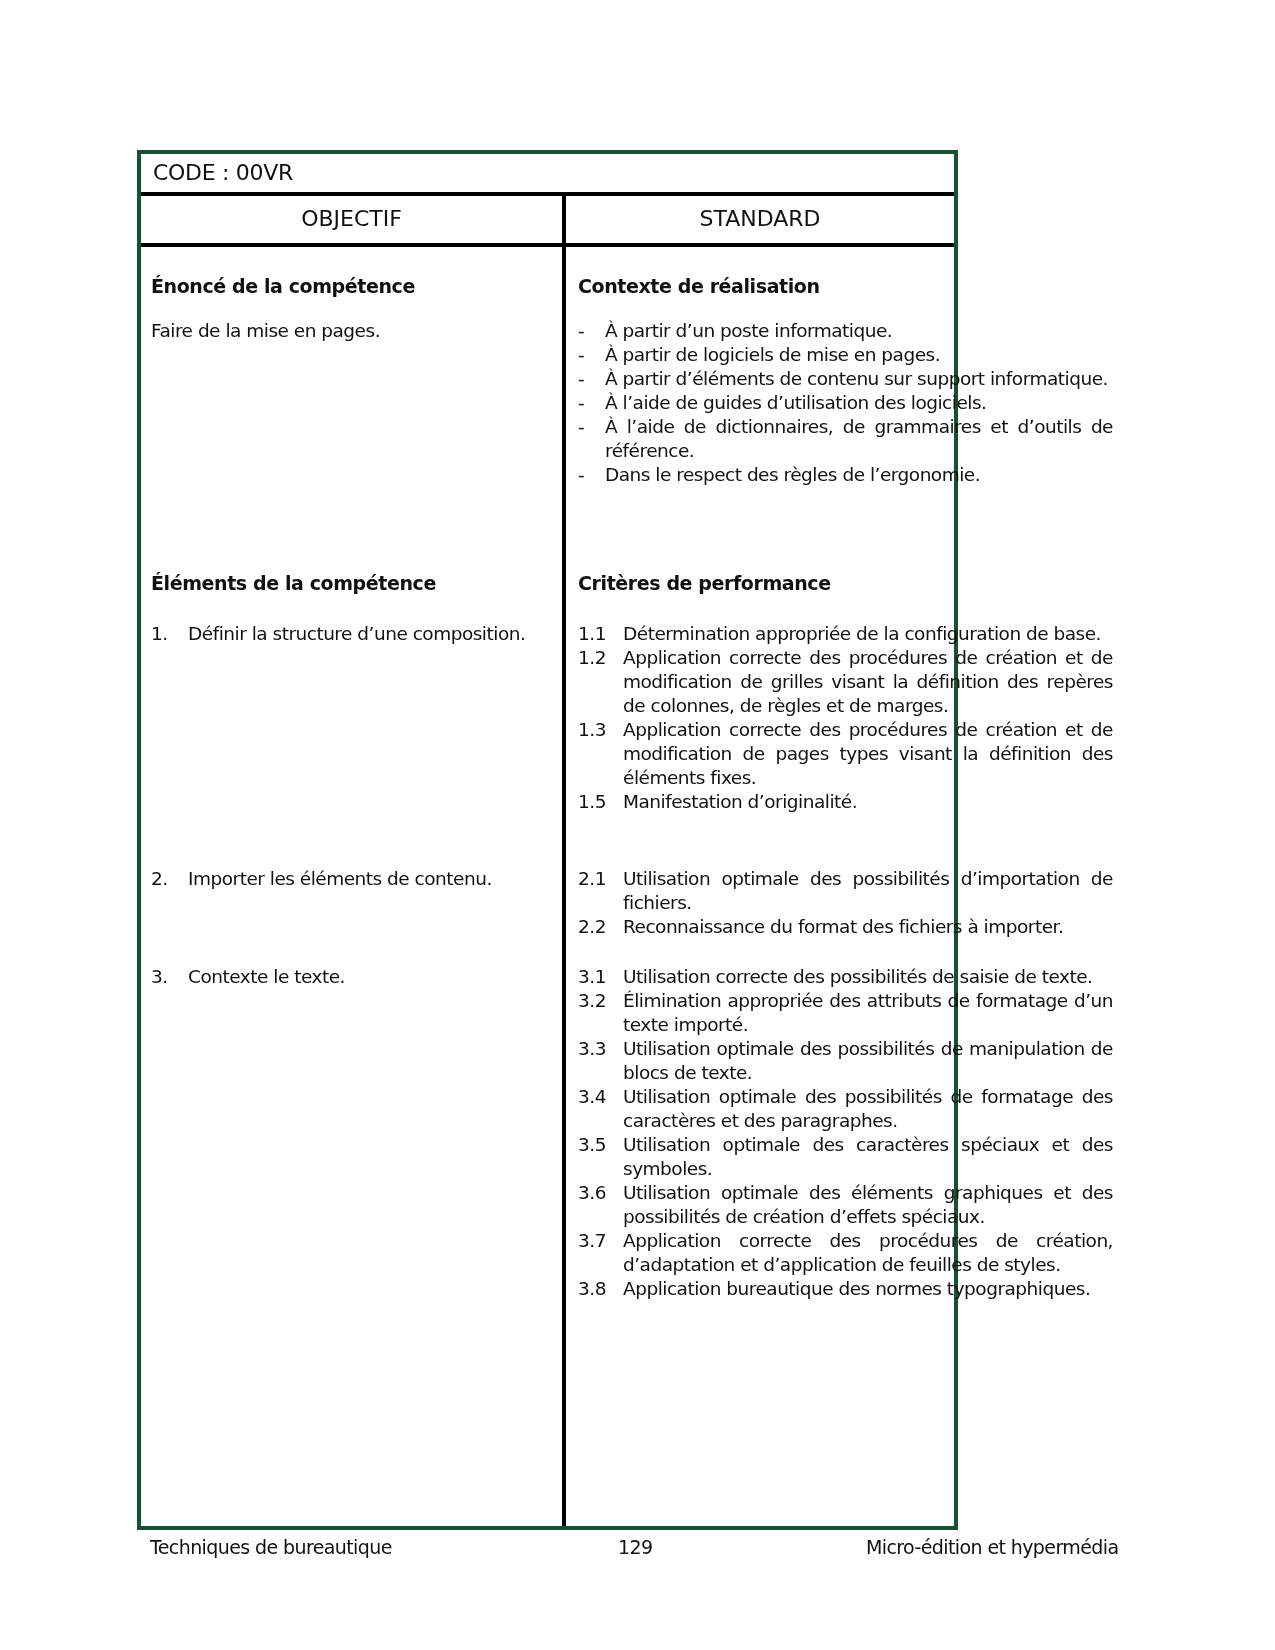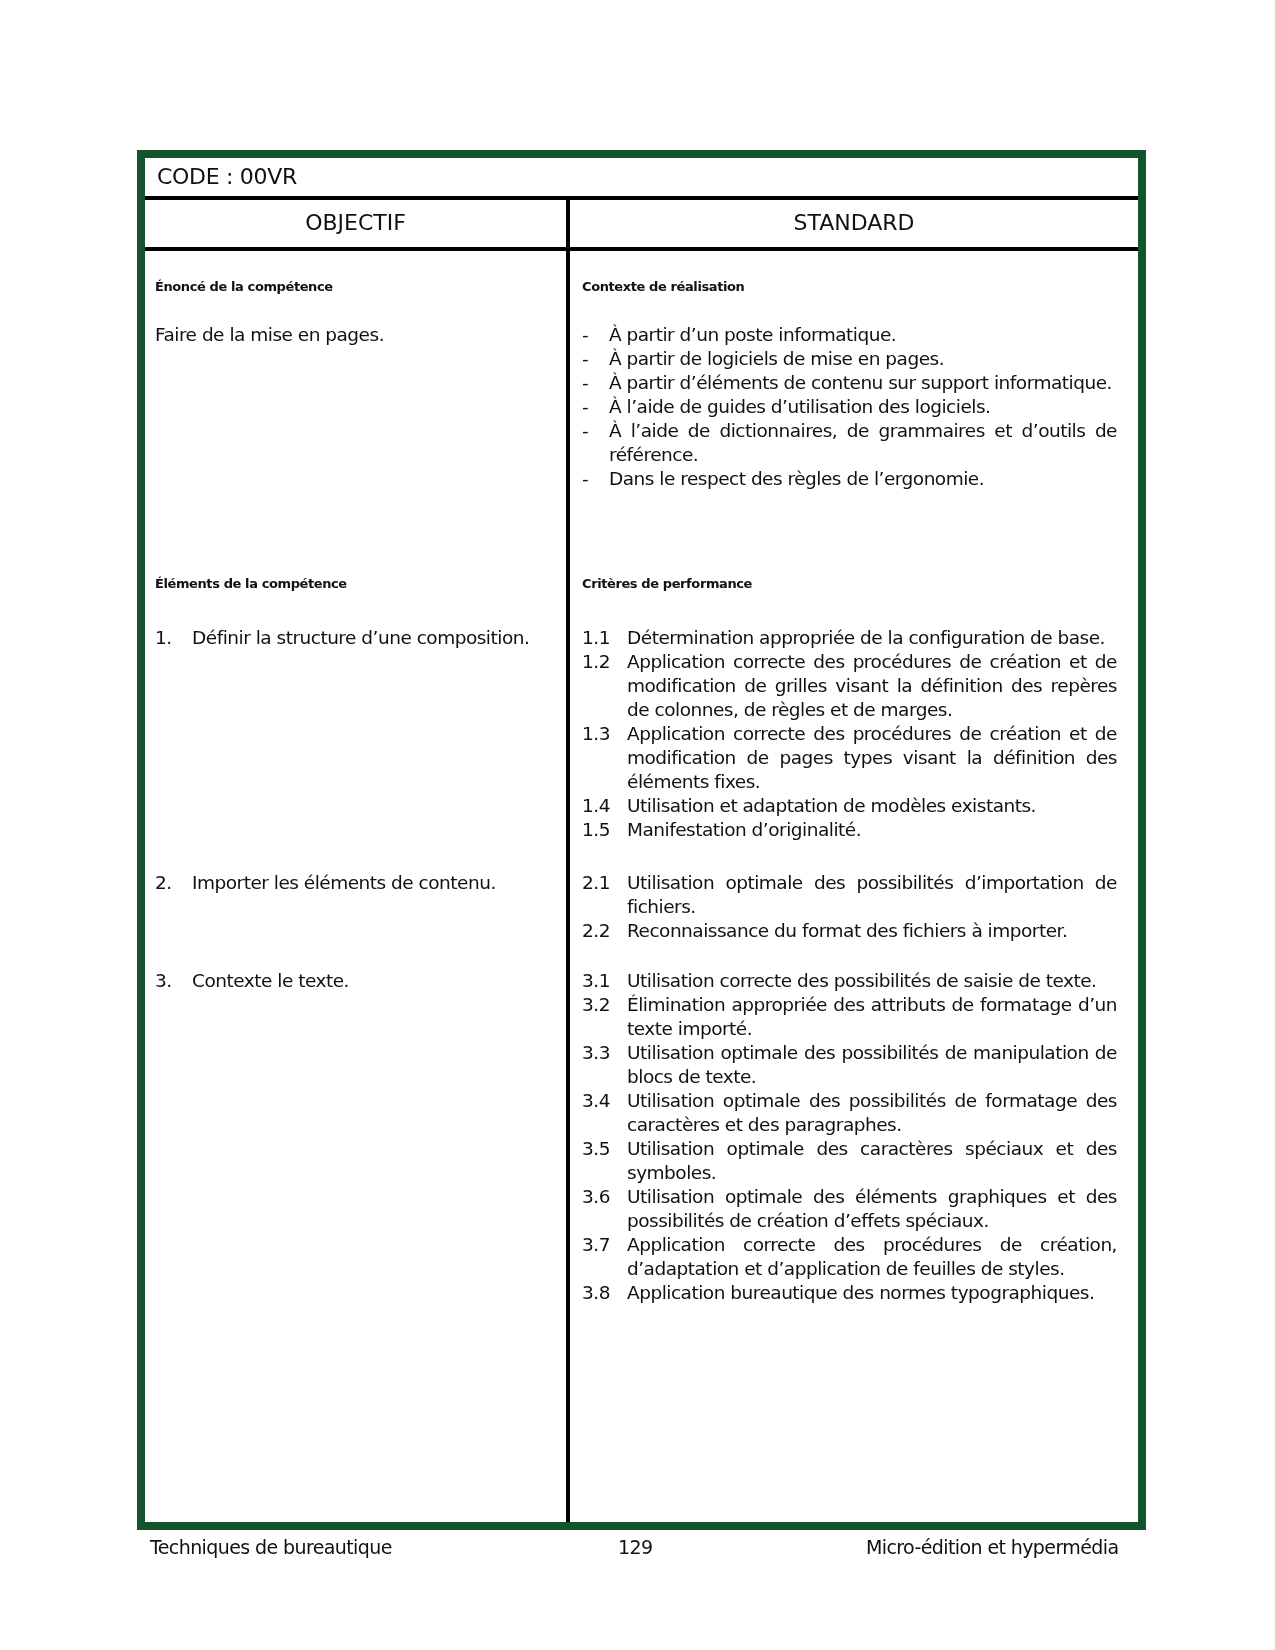--- a/index.html
+++ b/index.html
@@ -1,31 +1,31 @@
 <!DOCTYPE html>
 <html><head>
 <meta charset="utf-8">
 <style>
   html, body { margin:0; padding:0; background:#ffffff; }
   body { width:1275px; height:1650px; position:relative; overflow:hidden;
          font-family:"DejaVu Sans", "Liberation Sans", sans-serif; color:#111; }
-  .page-table { position:absolute; left:137px; top:150px; width:1009px; height:1380px;
-                border:8px solid #14532d; box-sizing:border-box; }
+  .page-table { position:absolute; left:137px; top:150px; width:821px; height:1380px;
+                border:4px solid #14532d; box-sizing:border-box; }
   .code-row { position:absolute; left:0; top:0; right:0; height:42px; border-bottom:4px solid #000;
               box-sizing:border-box; }
   .code-label { position:absolute; left:12px; top:6px; font-size:22px; letter-spacing:-0.3px; }
   .header-row { position:absolute; left:0; right:0; top:42px; height:51px; border-bottom:4px solid #000;
                 box-sizing:border-box; }
   .col-divider { position:absolute; top:42px; bottom:0; left:421px; width:4px; background:#000; }
   .col-head { position:absolute; top:10px; font-size:22px; text-align:center; }
   .col-head.left { left:0; width:421px; }
   .col-head.right { left:425px; right:0; }
   .left-col { position:absolute; left:10px; width:400px; top:93px; }
   .right-col { position:absolute; left:437px; width:535px; top:93px; }
-  .section-title { position:absolute; font-weight:bold; font-size:13px; letter-spacing:-0.4px; white-space:nowrap; }
+  .section-title { position:absolute; font-weight:bold; font-size:19px; letter-spacing:-0.4px; white-space:nowrap; }
   .text { position:absolute; font-size:18.5px; line-height:24px; letter-spacing:-0.5px; }
   ul.bullets { list-style:none; margin:0; padding:0; position:absolute; left:0; width:535px; }
   ul.bullets li { position:relative; padding-left:27px; font-size:18.5px; line-height:24px;
                   letter-spacing:-0.5px; text-align:justify; }
   ul.bullets li .dash { position:absolute; left:0; top:0; }
   .num-list { position:absolute; left:0; width:535px; margin:0; padding:0; list-style:none; }
   .num-list li { position:relative; padding-left:45px; font-size:18.5px; line-height:24px;
                  letter-spacing:-0.5px; text-align:justify; }
   .num-list li .num { position:absolute; left:0; top:0; }
   .elem-item { position:absolute; left:0; font-size:18.5px; line-height:24px; letter-spacing:-0.5px;
@@ -73,21 +73,20 @@
       <li><span class="dash">-</span><span>À l’aide de dictionnaires, de grammaires et d’outils de référence.</span></li>
       <li><span class="dash">-</span><span>Dans le respect des règles de l’ergonomie.</span></li>
     </ul>
 
     <div class="section-title" style="top:325px;">Critères de performance</div>
 
     <ul class="num-list" style="top:375px;">
       <li><span class="num">1.1</span><span>Détermination appropriée de la configuration de base.</span></li>
       <li><span class="num">1.2</span><span>Application correcte des procédures de création et de modification de grilles visant la définition des repères de colonnes, de règles et de marges.</span></li>
       <li><span class="num">1.3</span><span>Application correcte des procédures de création et de modification de pages types visant la définition des éléments fixes.</span></li>
-      <li><span class="num">1.4</span><span>Utilisation et adaptation de modèles existants.</span></li>
       <li><span class="num">1.5</span><span>Manifestation d’originalité.</span></li>
     </ul>
 
     <ul class="num-list" style="top:620px;">
       <li><span class="num">2.1</span><span>Utilisation optimale des possibilités d’importation de fichiers.</span></li>
       <li><span class="num">2.2</span><span>Reconnaissance du format des fichiers à importer.</span></li>
     </ul>
 
     <ul class="num-list" style="top:718px;">
       <li><span class="num">3.1</span><span>Utilisation correcte des possibilités de saisie de texte.</span></li>

